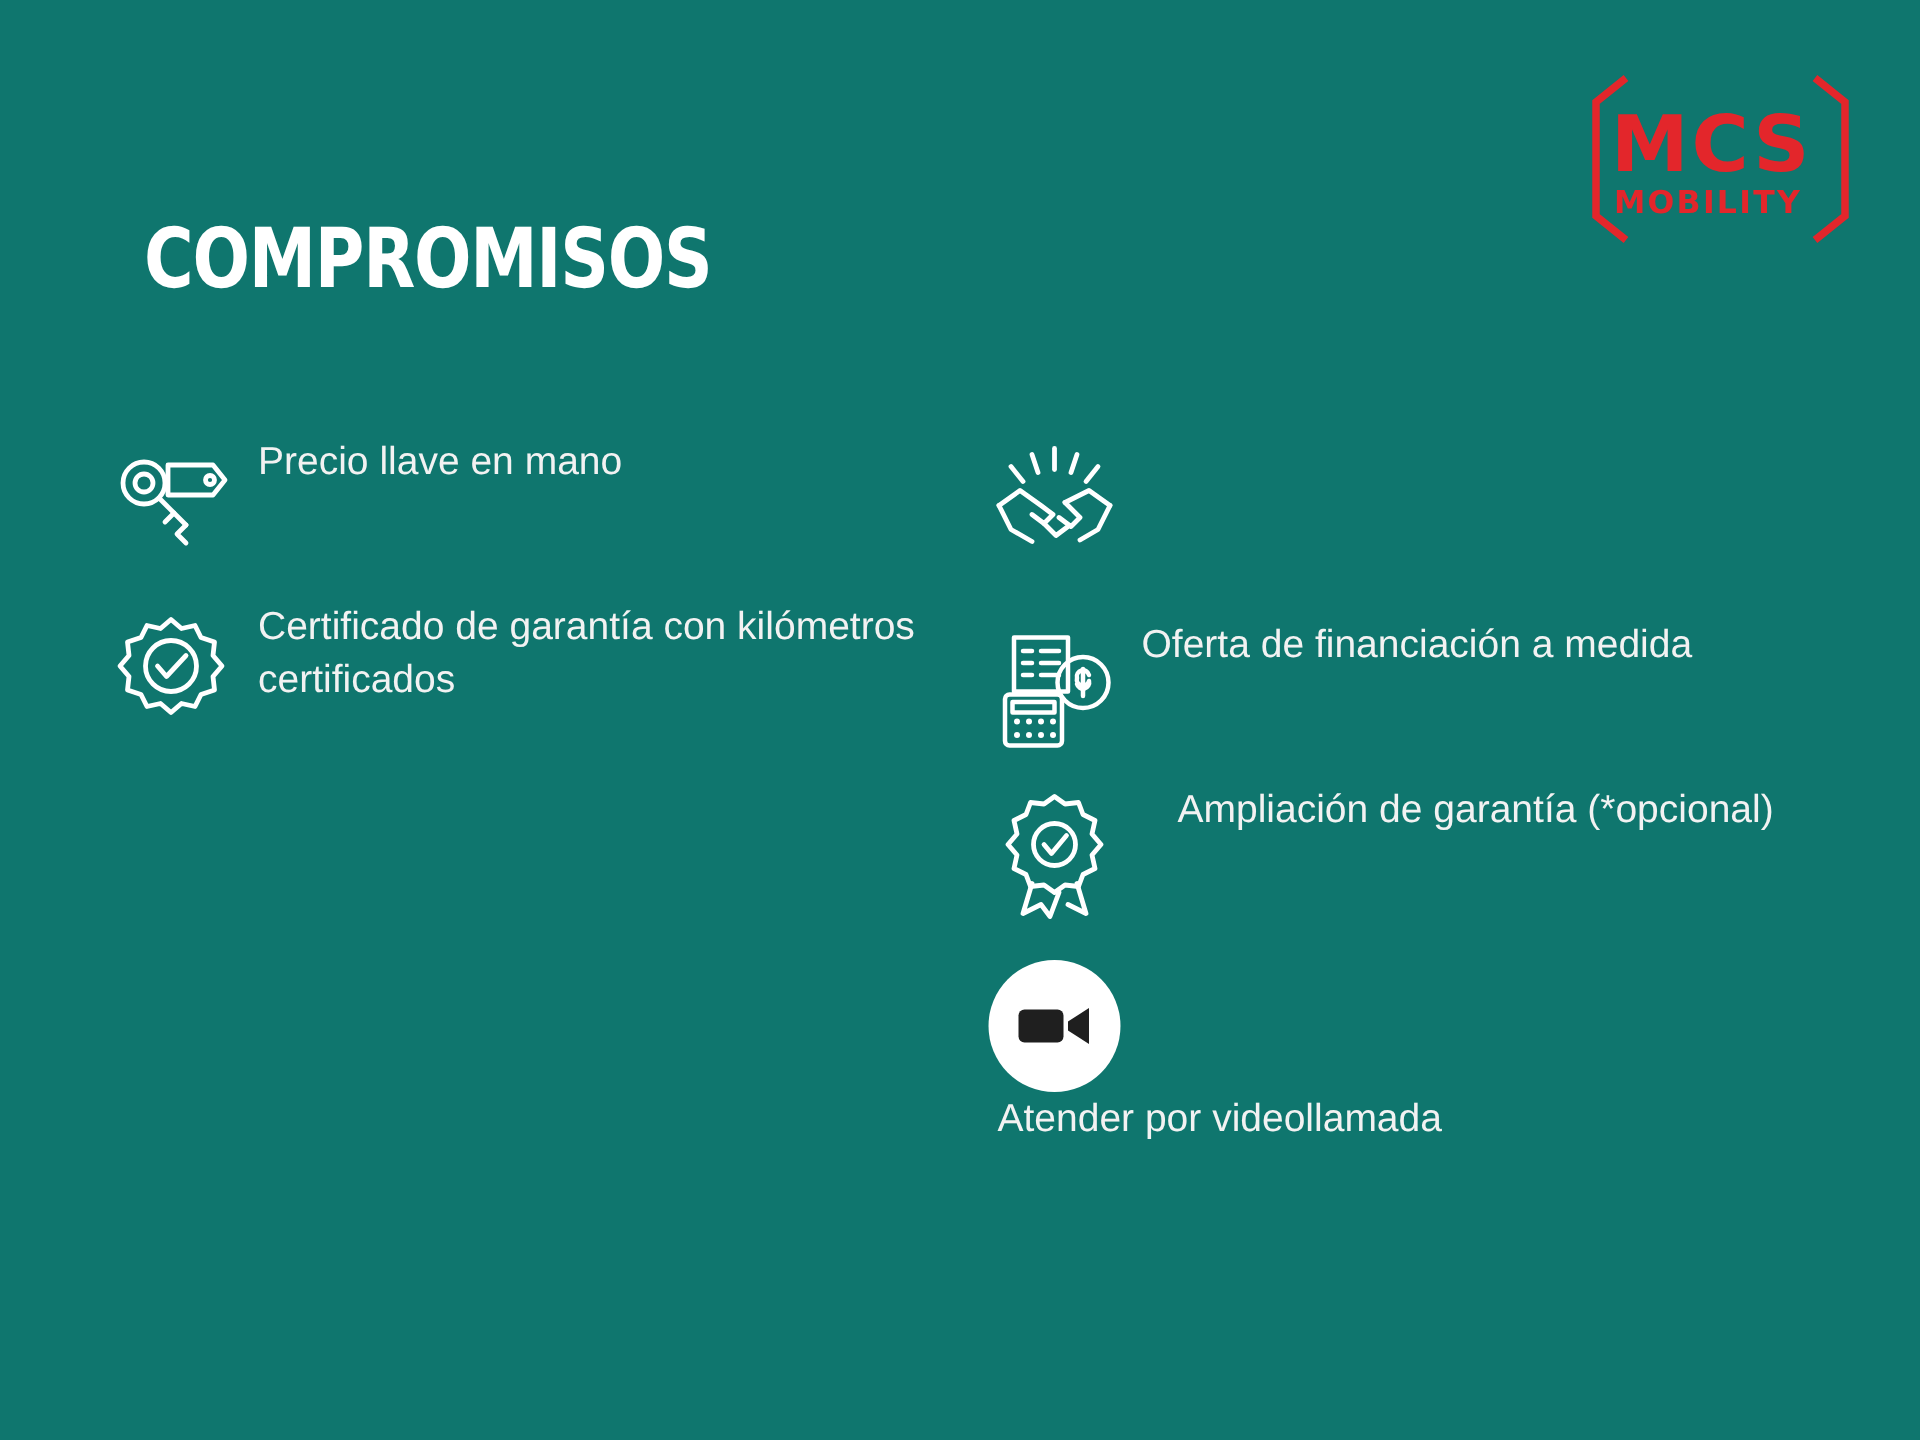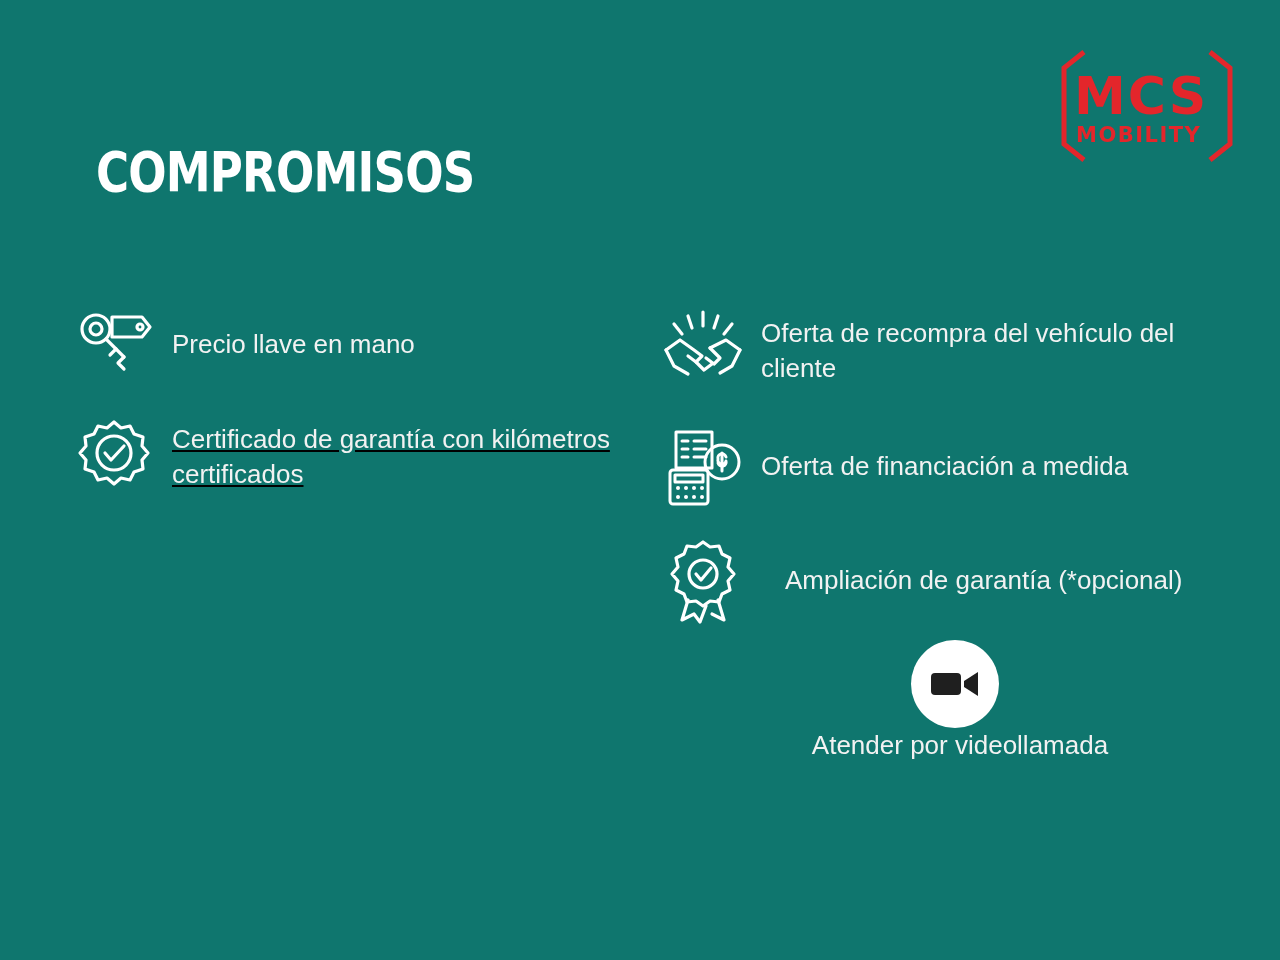--- a/index.html
+++ b/index.html
@@ -48,21 +48,21 @@
   
   .col {
     position: absolute;
     top: 290px;
   }
   .col-left  { left: 66px;  width: 560px; }
   .col-right { left: 655px; width: 600px; }
 
   .item {
     display: flex;
-    align-items: center;
+    align-items: flex-start;
     margin-bottom: 0;
   }
   .icon-box {
     width: 96px;
     min-width: 96px;
     height: 96px;
     display: flex;
     align-items: center;
     justify-content: center;
   }
@@ -72,21 +72,21 @@
     font-size: 26px;
     line-height: 1.36;
     font-family: "Liberation Sans", sans-serif;
     padding-left: 10px;
   }
 
   
   .left-1 { height: 110px; }
   .left-2 { height: 114px; }
   .left-3 { height: 114px; }
-  .left-4 { height: 114px; text-decoration: underline; }
+  .left-4 { height: 114px; }
 
   .right-1 { height: 122px; }
   .right-2 { height: 110px; }
   .right-3 { height: 118px; gap: 24px; }
   .right-4 { height: 110px; flex-direction: column; }
 
   .video-circle {
     width: 88px;
     height: 88px;
     border-radius: 50%;
@@ -159,21 +159,20 @@
           <path d="M16 14 L24 24"></path>
           <path d="M74 14 L66 24"></path>
           <path d="M8 40 L22 30 L36 40 L44 46 L38 52 L30 46"></path>
           <path d="M82 40 L68 30 L52 38"></path>
           <path d="M52 38 L62 48 L56 54 L48 48"></path>
           <path d="M38 52 L46 60 L54 54"></path>
           <path d="M8 40 L16 56 L30 64"></path>
           <path d="M82 40 L74 56 L62 63"></path>
         </svg>
       </div>
-      <div class="item-label">Oferta de recompra del vehículo del cliente</div>
     </div>
 
     <div class="item right-2">
       <div class="icon-box">
         <svg width="86" height="82" viewBox="0 0 86 82" fill="none" stroke="#ffffff" stroke-width="3" stroke-linecap="round" stroke-linejoin="round">
 
           <path d="M16 6 L52 6 L52 42 L16 42 Z"></path>
           <path d="M22 15 L28 15"></path>
             <path d="M34 15 L46 15"></path>
           <path d="M22 23 L28 23"></path>

